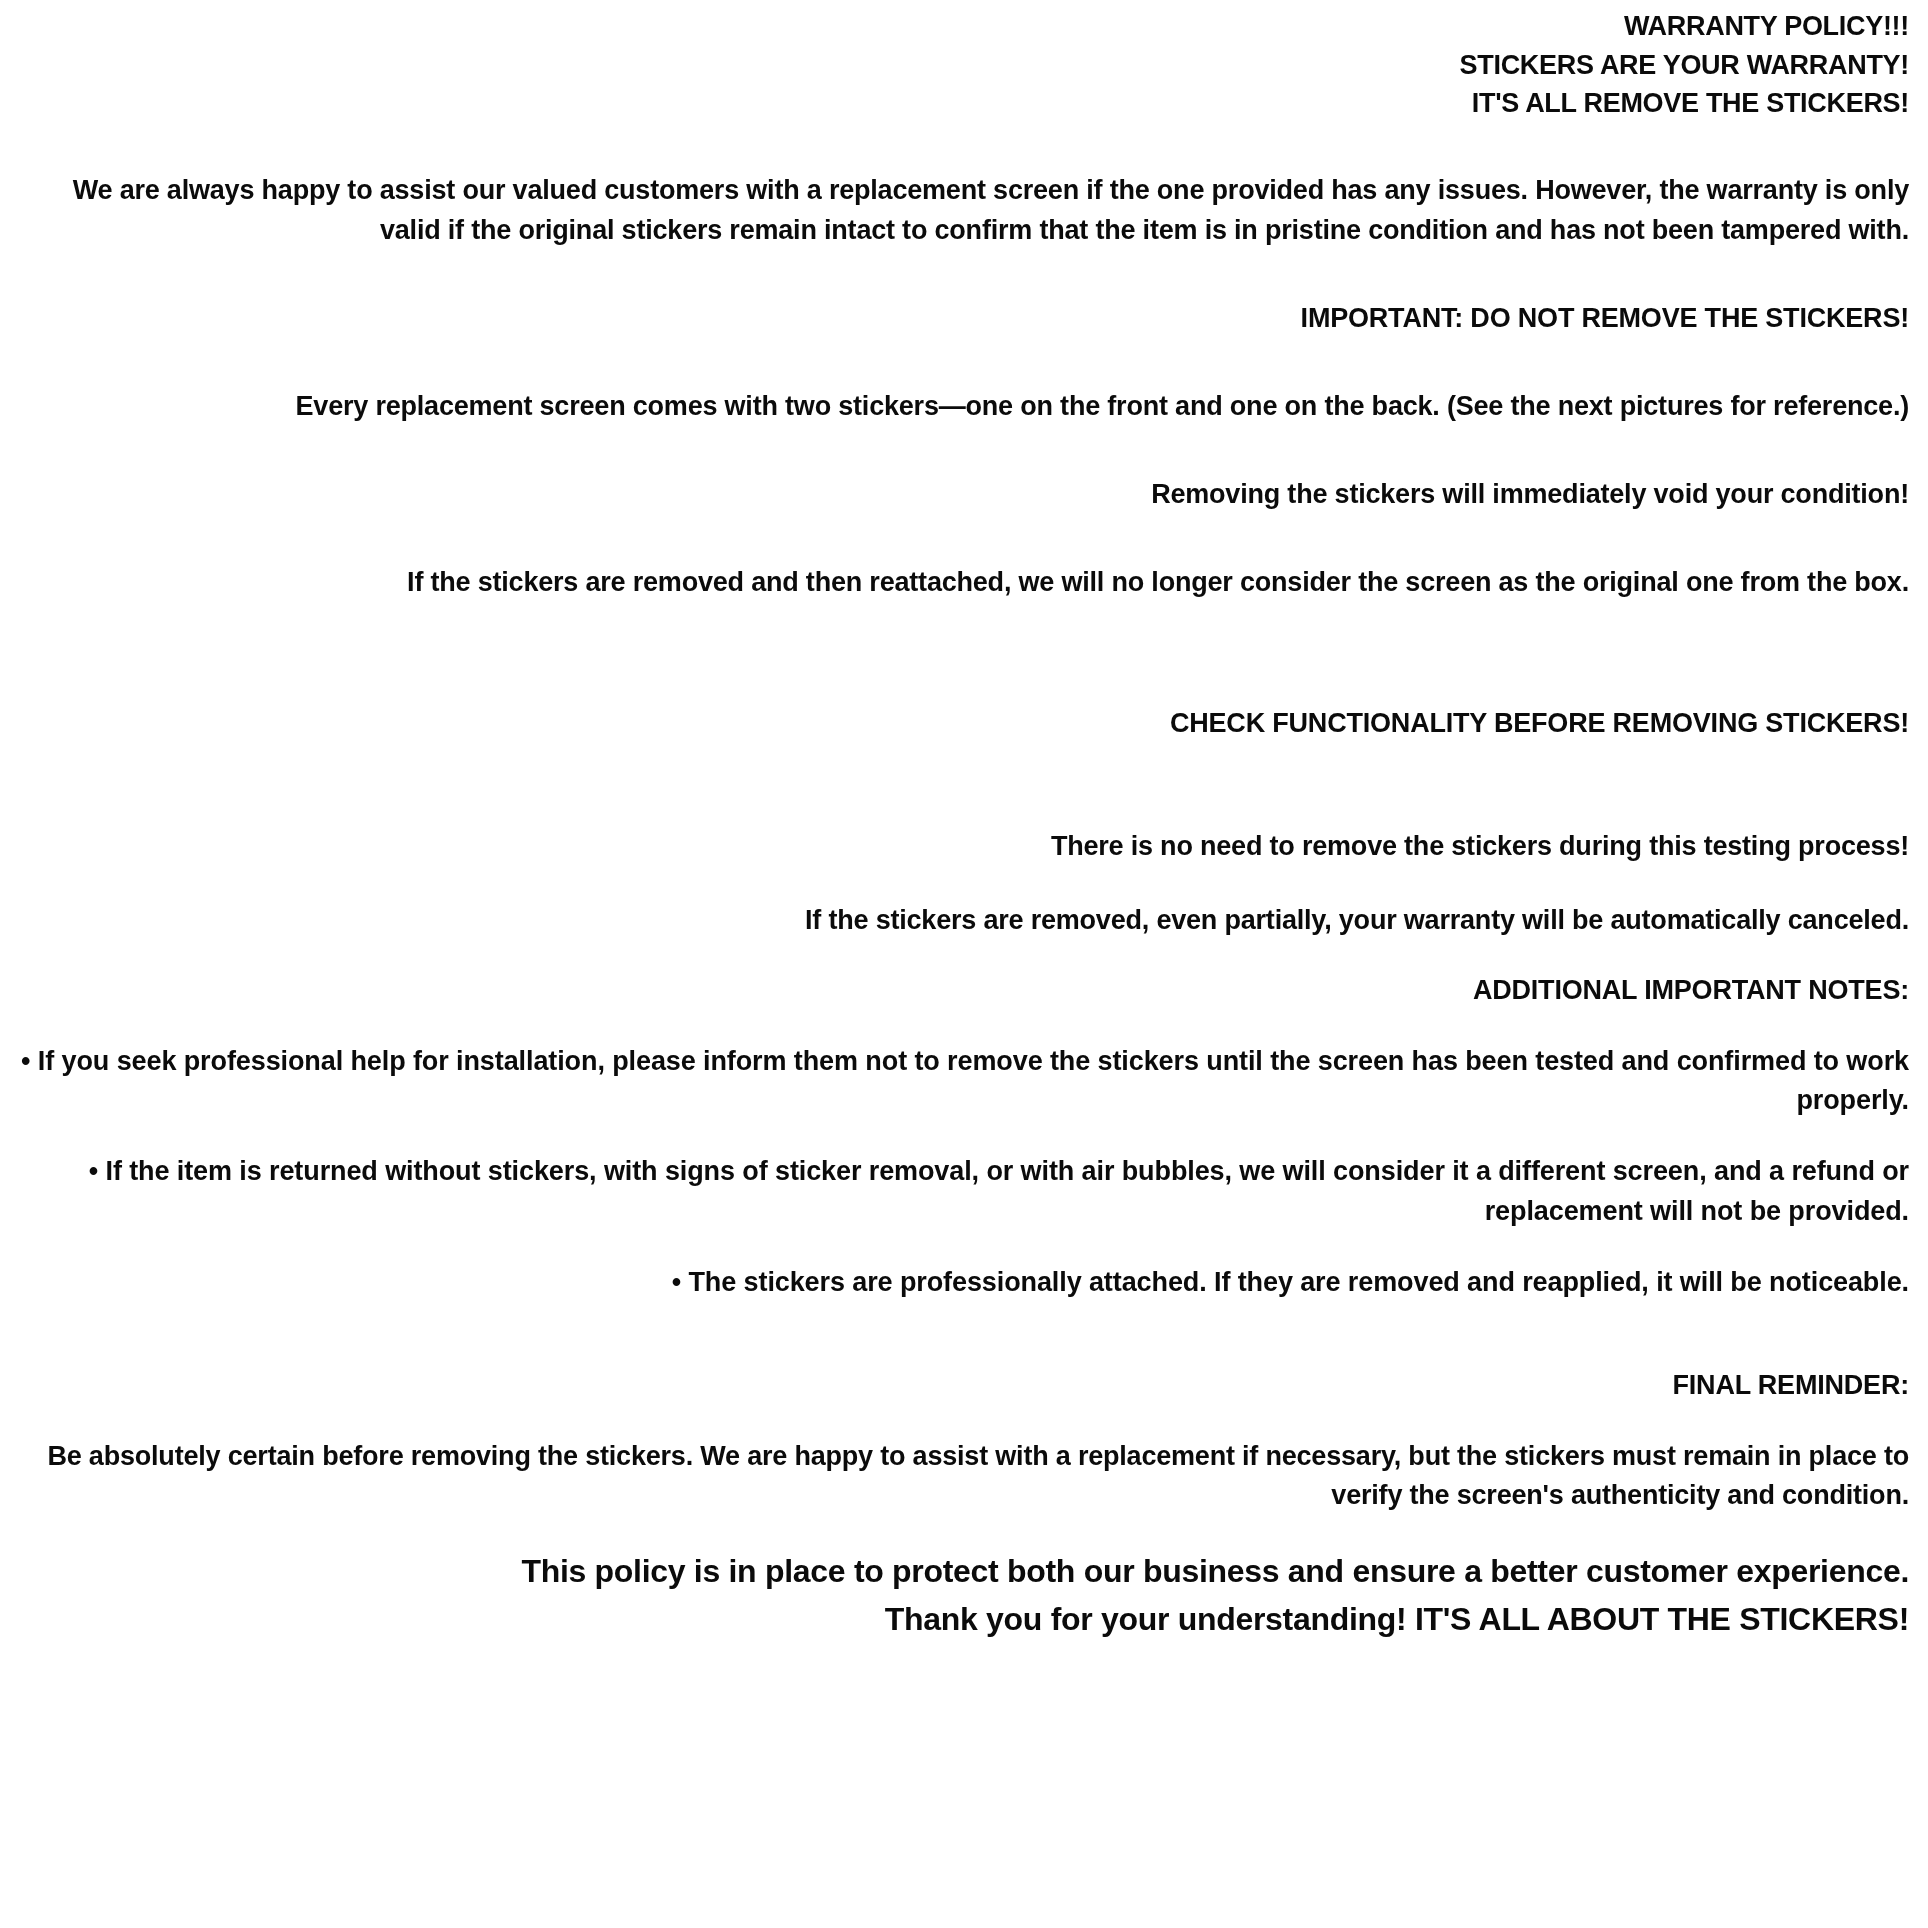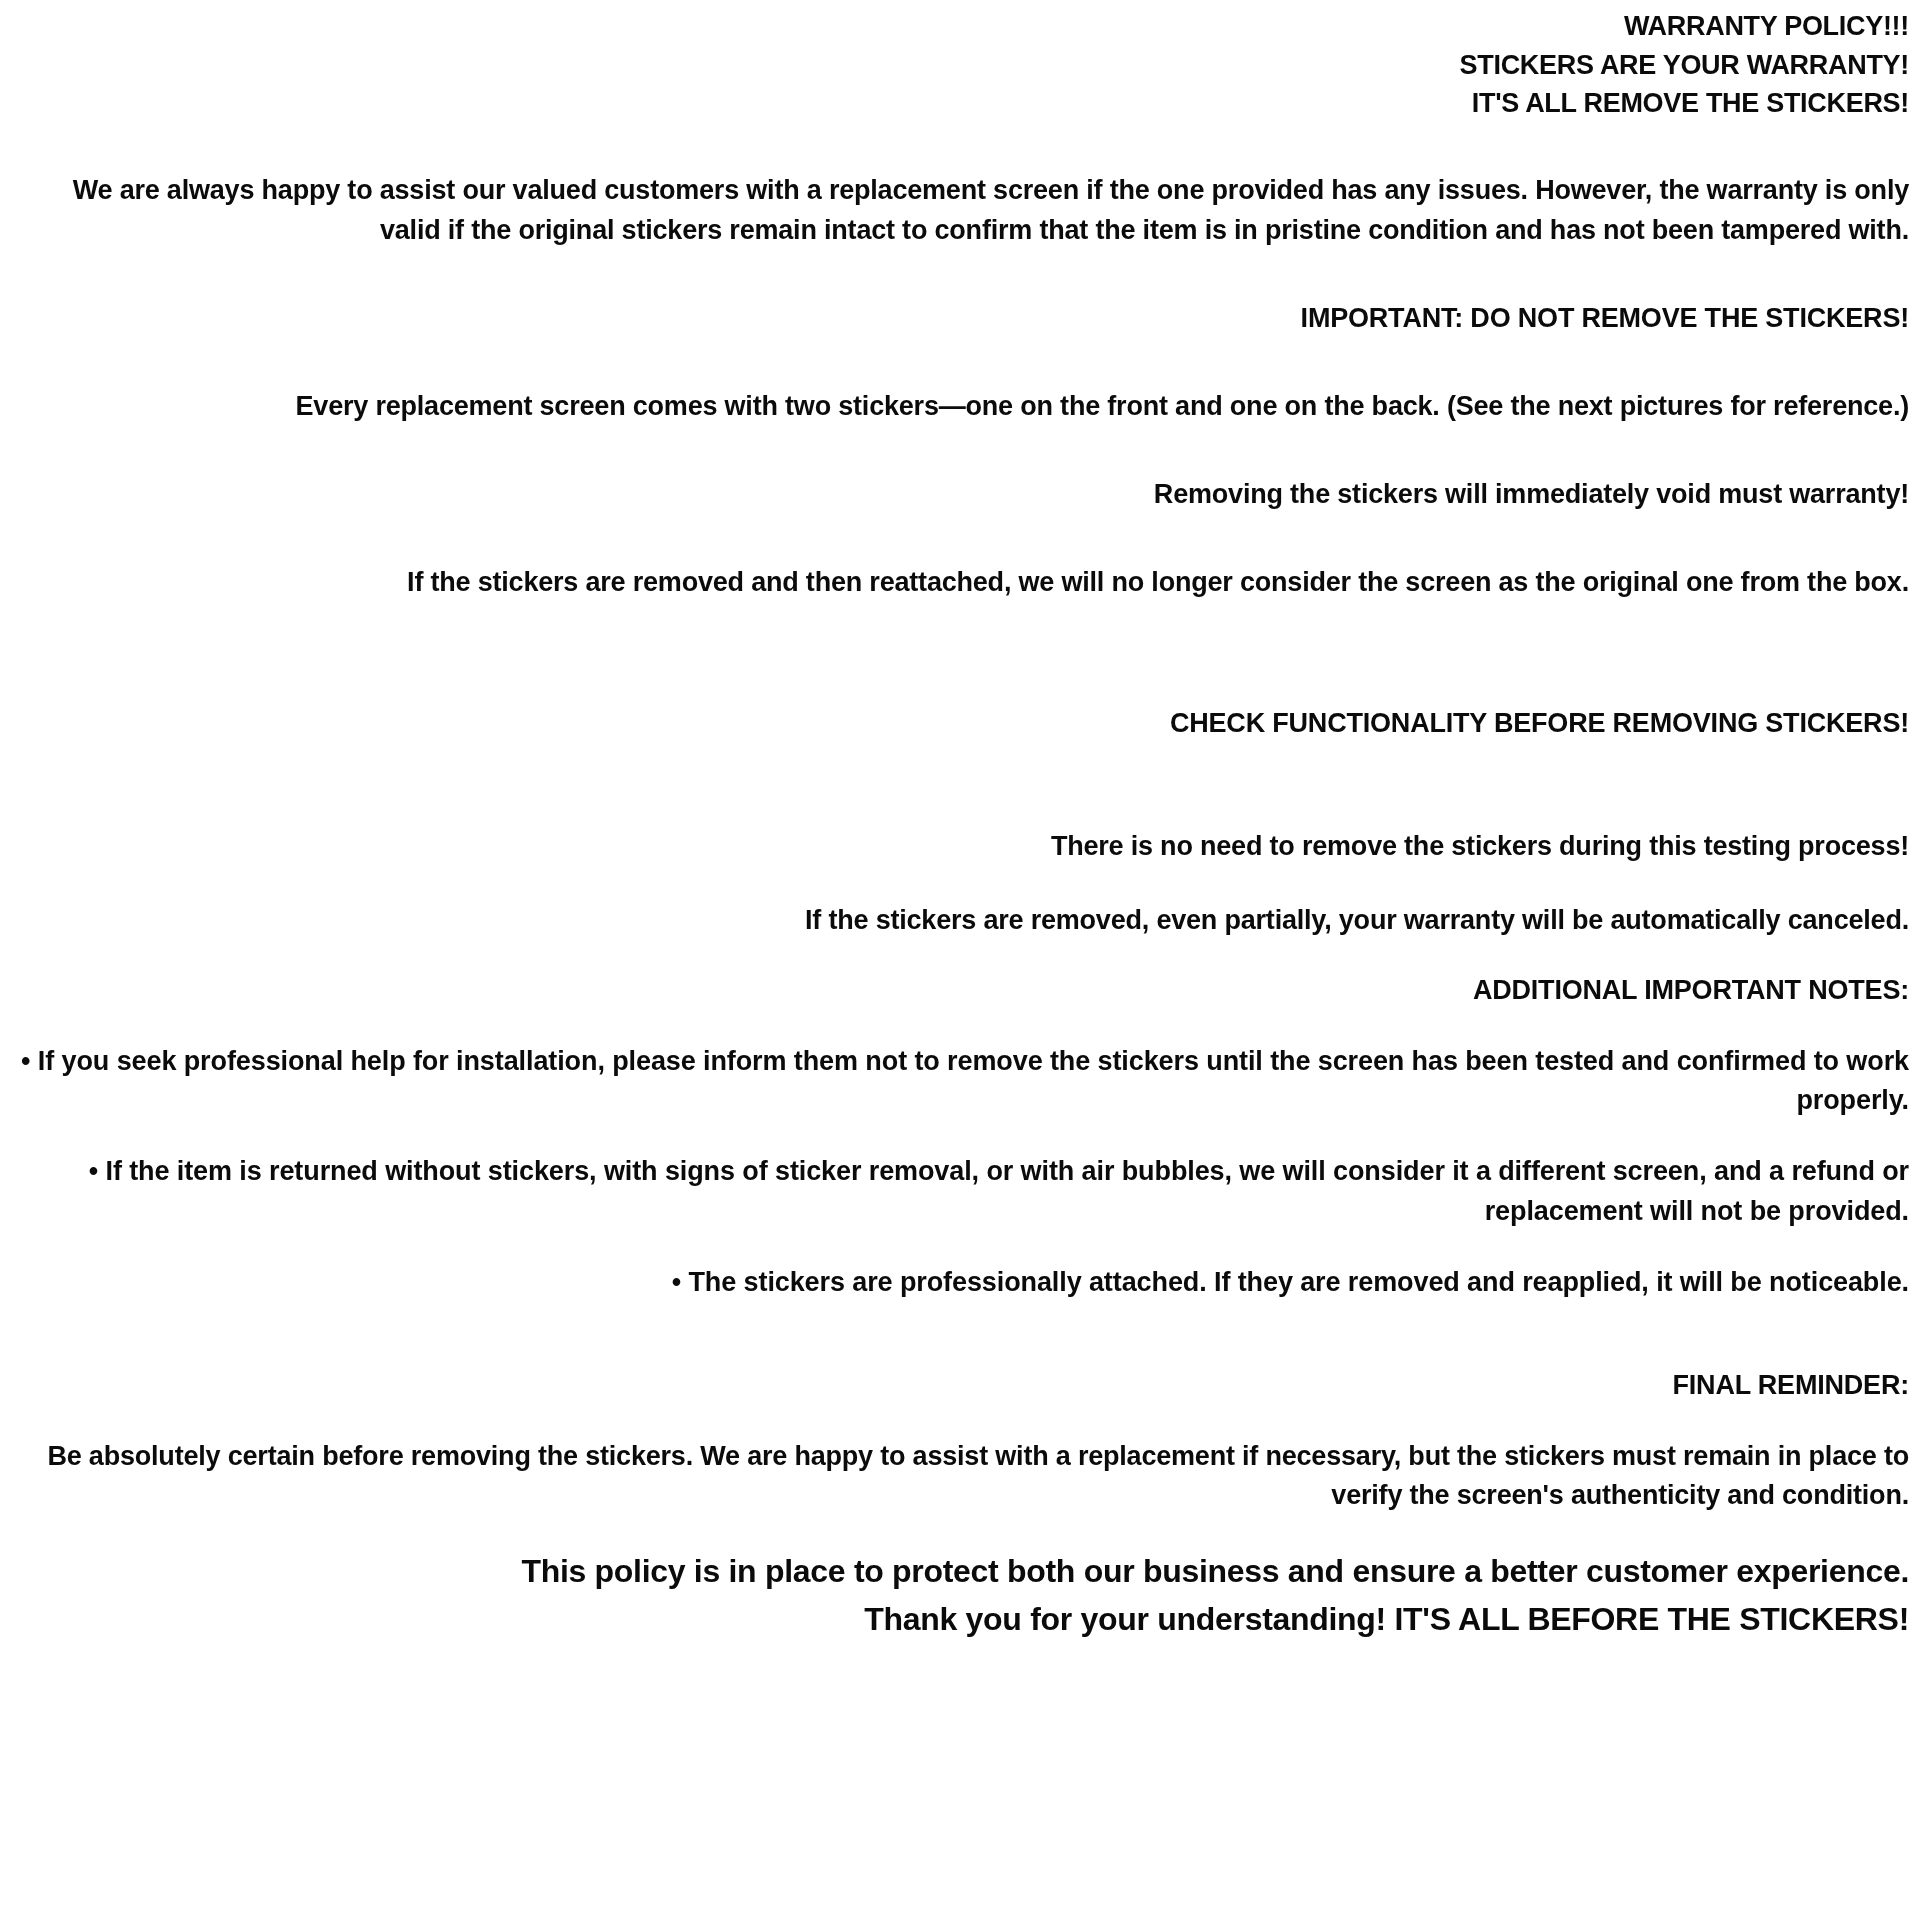--- a/index.html
+++ b/index.html
@@ -90,21 +90,21 @@
   <div class="gap-m"></div>
 
   <div class="heading">IMPORTANT: DO NOT REMOVE THE STICKERS!</div>
 
   <div class="gap-m"></div>
 
   <div class="para">Every replacement screen comes with two stickers—one on the front and one on the back. (See the next pictures for reference.)</div>
 
   <div class="gap-m"></div>
 
-  <div class="para">Removing the stickers will immediately void must warranty!</div>
+  <div class="para">Removing the stickers will immediately void your condition!</div>
 
   <div class="gap-m"></div>
 
   <div class="para">If the stickers are removed and then reattached, we will no longer consider the screen as the original one from the box.</div>
 
   <div class="gap-xl"></div>
 
   <div class="heading">CHECK FUNCTIONALITY BEFORE REMOVING STICKERS!</div>
 
   <div class="gap-m"></div>
@@ -135,16 +135,16 @@
 
   <div class="heading">FINAL REMINDER:</div>
 
   <div class="gap-s"></div>
 
   <div class="para">Be absolutely certain before removing the stickers. We are happy to assist with a replacement if necessary, but the stickers must remain in place to verify the screen's authenticity and condition.</div>
 
   <div class="gap-s"></div>
 
   <div class="closing">This policy is in place to protect both our business and ensure a better customer experience.</div>
-  <div class="closing">Thank you for your understanding! IT'S ALL BEFORE THE STICKERS!</div>
+  <div class="closing">Thank you for your understanding! IT'S ALL ABOUT THE STICKERS!</div>
 
 </div>
 
 
 </body></html>

